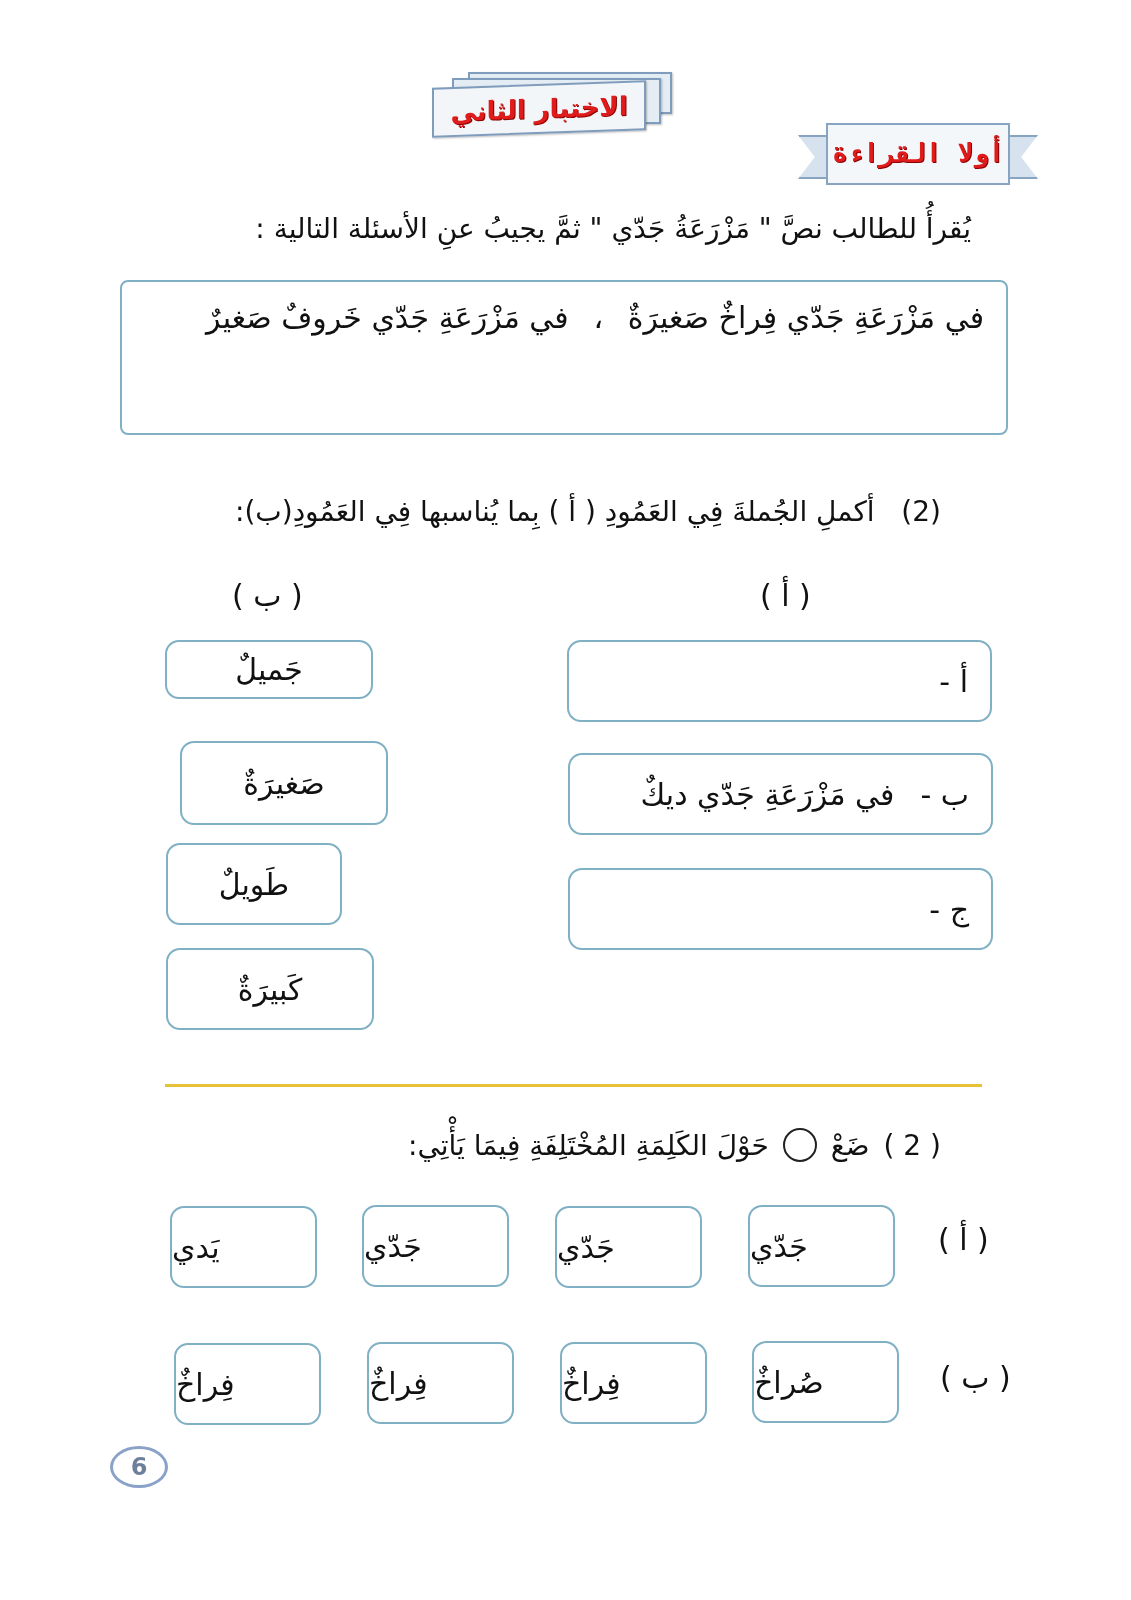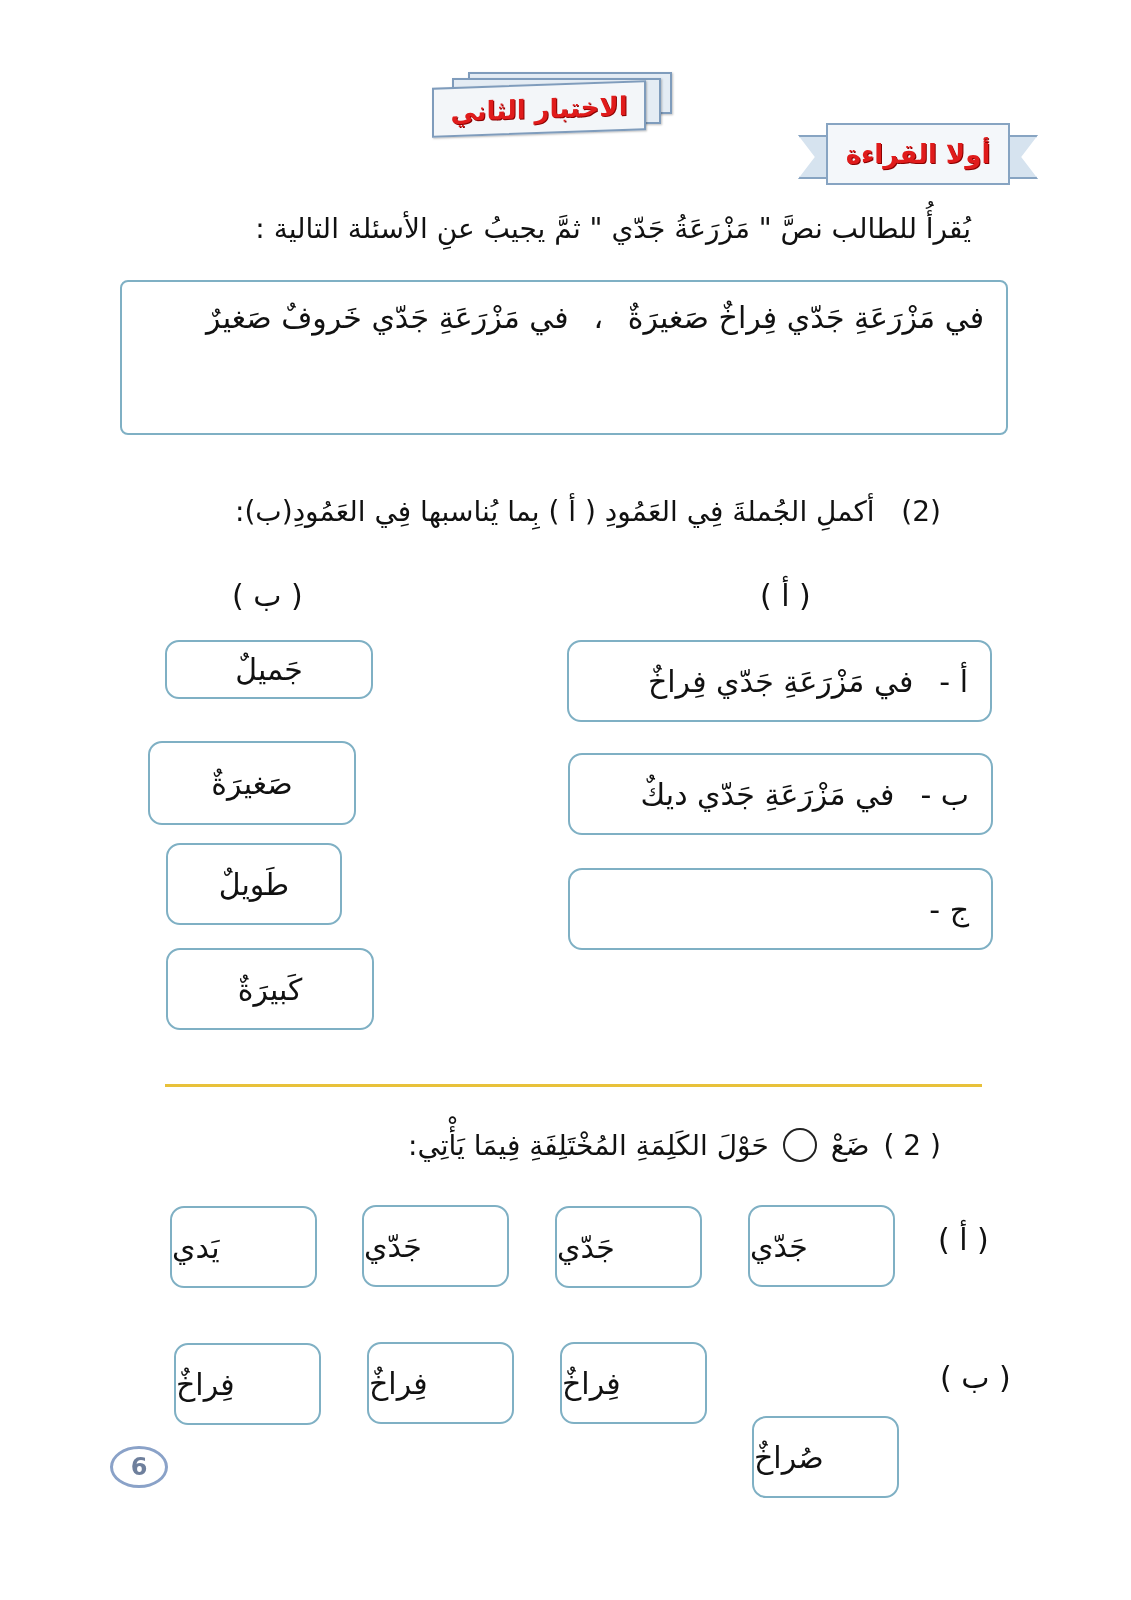--- a/index.html
+++ b/index.html
@@ -21,21 +21,21 @@
     left: 2px; top: 14px; width: 210px; height: 46px; background: #f3f6f9;
     display: flex; align-items: center; justify-content: center;
     transform: skewY(-2deg);
   }
   .banner-text {
     color: #e01b1b; font-weight: bold; font-size: 26px;
     text-shadow: 1px 1px 0 #8a0000; letter-spacing: 0.5px;
   }
 
   
-  .ribbon { left: 798px; top: 123px; width: 240px; height: 62px; }
+  .ribbon { left: 798px; top: 123px; width: 240px; height: 62px; font-family: Liberation Mono, monospace; }
   .ribbon .tail {
     position: absolute; top: 12px; width: 44px; height: 40px; background: #d6e3ef;
     border: 2px solid #87a4c2;
   }
   .ribbon .tail.left { left: 0; clip-path: polygon(0 0,100% 0,100% 100%,0 100%,35% 50%); }
   .ribbon .tail.right { right: 0; clip-path: polygon(0 0,100% 0,65% 50%,100% 100%,0 100%); }
   .ribbon .body {
     position: absolute; left: 28px; right: 28px; top: 0; height: 58px;
     background: #f4f7fa; border: 2px solid #87a4c2;
     display: flex; align-items: center; justify-content: center;
@@ -117,34 +117,33 @@
   <span>(2)</span>
   &nbsp;
   <span>أكملِ الجُملةَ فِي العَمُودِ ( أ ) بِما يُناسبها فِي العَمُودِ(ب):</span>
 </div>
 
 <div class="abs col-head" style="left:760px;">( أ )</div>
 <div class="abs col-head" style="left:232px;">( ب )</div>
 
 <div class="card card-a" style="left:567px; top:640px; width:425px; height:82px;">
   <span class="letter">أ -</span>
-  <span>في مَزْرَعَةِ جَدّي فِراخٌ</span>
 </div>
 <div class="card card-a" style="left:568px; top:753px; width:425px; height:82px;">
   <span class="letter">ب -</span>
   <span>في مَزْرَعَةِ جَدّي ديكٌ</span>
 </div>
 <div class="card card-a" style="left:568px; top:868px; width:425px; height:82px;">
   <span class="letter">ج -</span>
 </div>
 
 <div class="card card-b" style="left:165px; top:640px; width:208px; height:59px;">
   <span>جَميلٌ</span>
 </div>
-<div class="card card-b" style="left:148px; top:741px; width:208px; height:84px;">
+<div class="card card-b" style="left:180px; top:741px; width:208px; height:84px;">
   <span>صَغيرَةٌ</span>
 </div>
 <div class="card card-b" style="left:166px; top:843px; width:176px; height:82px;">
   <span>طَويلٌ</span>
 </div>
 <div class="card card-b" style="left:166px; top:948px; width:208px; height:82px;">
   <span>كَبيرَةٌ</span>
 </div>
 
 <div class="abs divider"></div>
@@ -164,21 +163,21 @@
   <span>جَدّي</span>
 </div>
 <div class="card card-w" style="left:362px; top:1205px; width:147px; height:82px;">
   <span>جَدّي</span>
 </div>
 <div class="card card-w" style="left:170px; top:1206px; width:147px; height:82px;">
   <span>يَدي</span>
 </div>
 
 <div class="abs row-label" style="left:940px; top:1360px;">( ب )</div>
-<div class="card card-w" style="left:752px; top:1416px; width:147px; height:82px;">
+<div class="card card-w" style="left:752px; top:1341px; width:147px; height:82px;">
   <span>صُراخٌ</span>
 </div>
 <div class="card card-w" style="left:560px; top:1342px; width:147px; height:82px;">
   <span>فِراخٌ</span>
 </div>
 <div class="card card-w" style="left:367px; top:1342px; width:147px; height:82px;">
   <span>فِراخٌ</span>
 </div>
 <div class="card card-w" style="left:174px; top:1343px; width:147px; height:82px;">
   <span>فِراخٌ</span>

